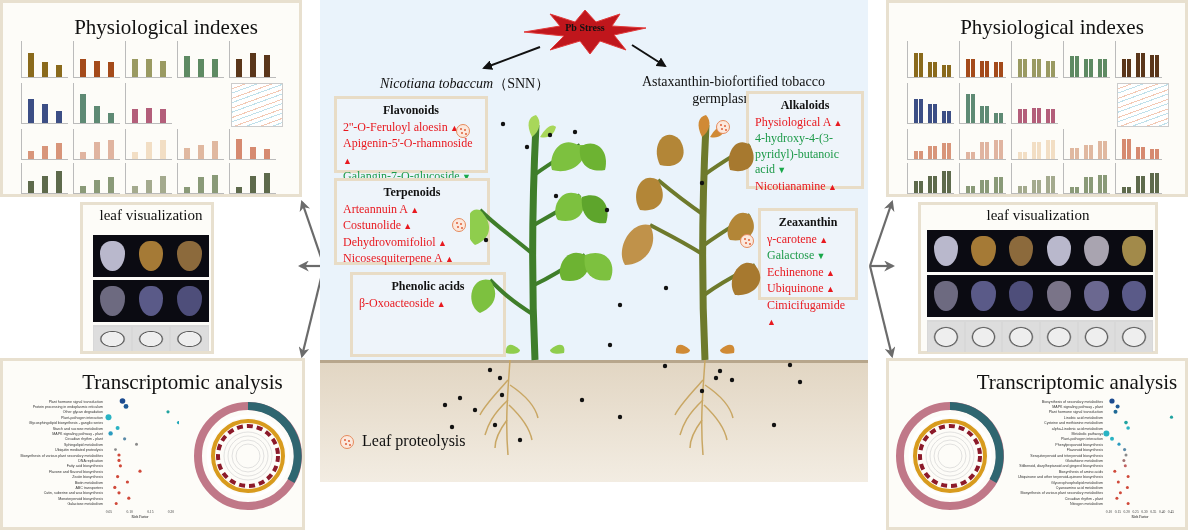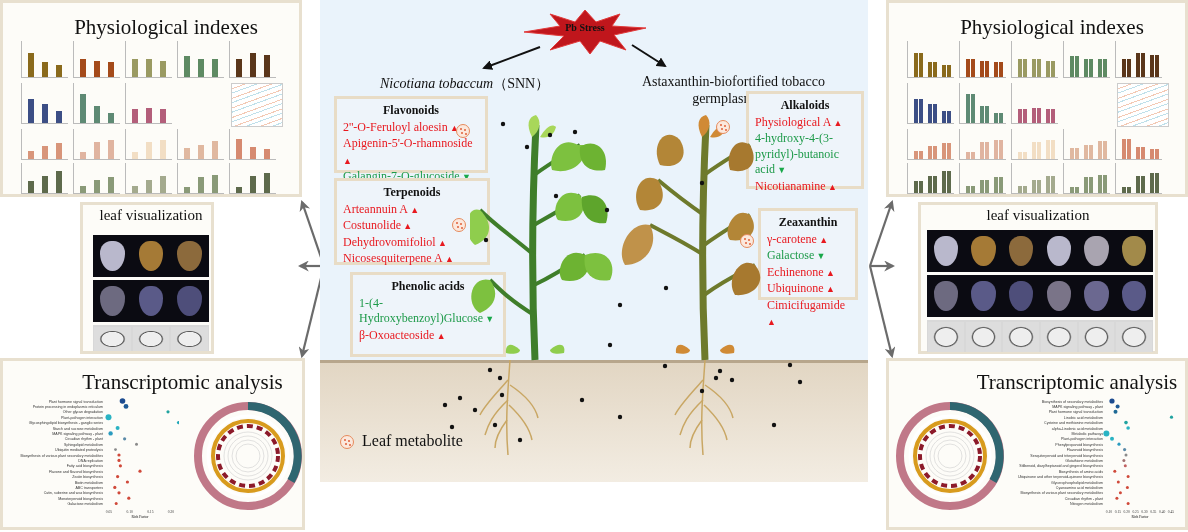--- a/index.html
+++ b/index.html
@@ -257,21 +257,20 @@
     </div>
   <div class="mbox" style="left:14px;top:178px;width:156px;height:87px;" id="box-terpenoids">
       <div class="h">Terpenoids</div>
       <div class="up arr-up">Arteannuin A</div>
       <div class="up arr-up">Costunolide</div>
       <div class="up arr-up">Dehydrovomifoliol</div>
       <div class="up arr-up">Nicosesquiterpene A</div>
     </div>
   <div class="mbox" style="left:14px;top:272px;width:156px;height:85px;margin-left:16px;" id="box-phenolic_acids">
       <div class="h">Phenolic acids</div>
-      <div class="down arr-down">1-(4-Hydroxybenzoyl)Glucose</div>
       <div class="up arr-up">β-Oxoacteoside</div>
     </div>
   <div class="mbox" style="left:426px;top:91px;width:118px;height:98px;" id="box-alkaloids">
       <div class="h">Alkaloids</div>
       <div class="up arr-up">Physiological A</div>
       <div class="down arr-down">4-hydroxy-4-(3-pyridyl)-butanoic acid</div>
       <div class="up arr-up">Nicotianamine</div>
     </div>
   <div class="mbox" style="left:438px;top:208px;width:100px;height:92px;" id="box-carotenoid">
       <div class="h">Zeaxanthin</div>
@@ -378,21 +377,21 @@
       <circle cx="262" cy="400" r="2.2" fill="#111"></circle>
       <circle cx="300" cy="417" r="2.2" fill="#111"></circle>
       <circle cx="345" cy="366" r="2.2" fill="#111"></circle>
       <circle cx="382" cy="391" r="2.2" fill="#111"></circle>
       <circle cx="454" cy="425" r="2.2" fill="#111"></circle>
       <circle cx="470" cy="365" r="2.2" fill="#111"></circle>
     </svg>
 
   <div style="position:absolute;left:18px;top:432px;font-size:16px;color:#111;">
     <div style="height:22px;position:relative;">
-      <span class="metab-icon" style="position:relative;display:inline-block;vertical-align:middle;margin:0 8px 0 2px;"></span><span>Leaf metabolite</span>
+      <span class="metab-icon" style="position:relative;display:inline-block;vertical-align:middle;margin:0 8px 0 2px;"></span><span>Leaf proteolysis</span>
     </div>
   </div>
 </div>
 
 <svg width="32" height="170" style="position:absolute;left:866px;top:196px;">
   <line x1="4" y1="70" x2="26" y2="6" stroke="#6b6b6b" stroke-width="2.2" marker-end="url(#ah)"></line>
   <line x1="4" y1="70" x2="27" y2="70" stroke="#6b6b6b" stroke-width="2.2" marker-end="url(#ah)"></line>
   <line x1="4" y1="70" x2="26" y2="160" stroke="#6b6b6b" stroke-width="2.2" marker-end="url(#ah)"></line>
 </svg>
 

